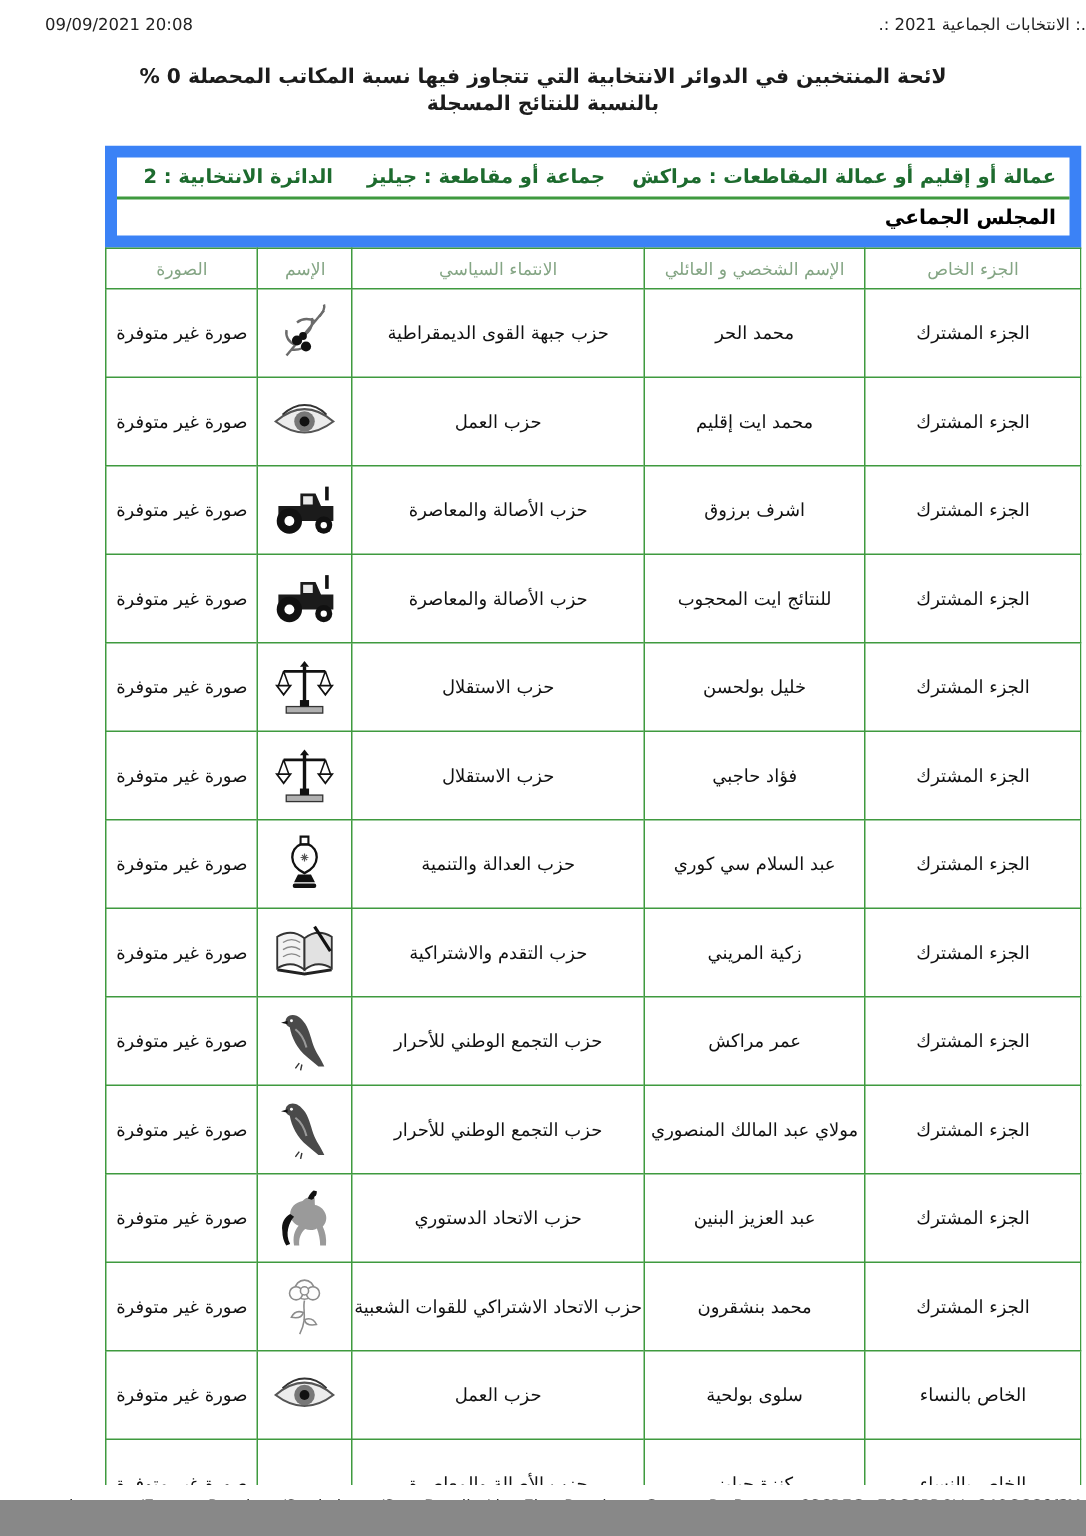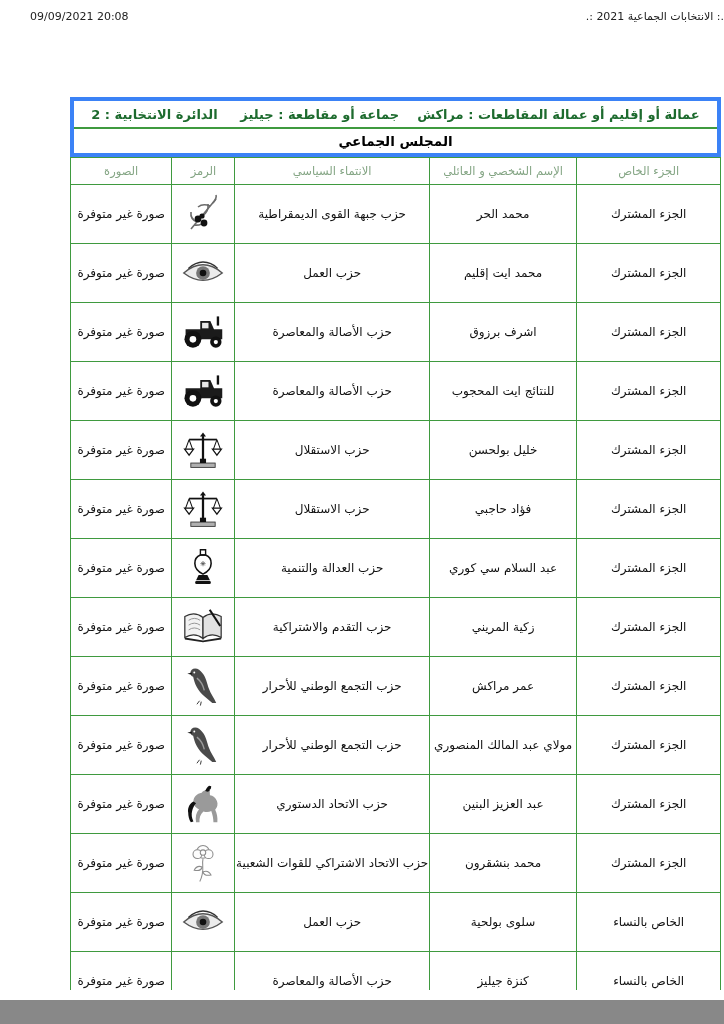--- a/index.html
+++ b/index.html
@@ -22,21 +22,21 @@
   .report-title {
     position:absolute; left:0; right:0; top:42px; text-align:center;
     direction:rtl; font-weight:bold; font-size:13.5px; line-height:18px; color:#1c1c1c;
   }
   
   .clipper {
     position:absolute; left:70px; top:97px; width:651px; height:893px;
     overflow:hidden;
   }
   .info-box {
-    border:4px solid #3b82f6; direction:rtl;text-align:center;
+    border:8px solid #3b82f6; direction:rtl;
   }
   .info-line {
     padding:5px 9px 4px; font-size:13px; font-weight:bold; color:#1d6b2e;
     white-space:pre-wrap; line-height:17px;
   }
   .council-line {
     border-top:2px solid #3f9a3f;
     padding:4px 9px 4px; font-size:13.5px; font-weight:bold; color:#000000;
   }
   table.results {
@@ -149,41 +149,45 @@
       </g>
     </symbol>
   </defs>
 </svg>
 
 <div class="page">
 
   <div class="meta-datetime">09/09/2021 20:08</div>
   <div class="meta-doctitle">.: الانتخابات الجماعية 2021 :.</div>
 
+  <div class="report-title">
+    <div>لائحة المنتخبين في الدوائر الانتخابية التي تتجاوز فيها نسبة المكاتب المحصلة 0 %</div>
+    <div>بالنسبة للنتائج المسجلة</div>
+  </div>
 
   <div class="clipper">
     <div class="info-box">
       <div class="info-line">عمالة أو إقليم أو عمالة المقاطعات : مراكش    جماعة أو مقاطعة : جيليز     الدائرة الانتخابية : 2</div>
       <div class="council-line">المجلس الجماعي</div>
     </div>
 
     <table class="results">
       <colgroup>
         <col class="c-part">
           <col class="c-name">
           <col class="c-party">
           <col class="c-symbol">
           <col class="c-photo">
       </colgroup>
       <thead>
         <tr>
           <th>الجزء الخاص</th>
           <th>الإسم الشخصي و العائلي</th>
           <th>الانتماء السياسي</th>
-          <th>الرمز</th>
+          <th>الإسم</th>
           <th>الصورة</th>
         </tr>
       </thead>
       <tbody>
   <tr>
     <td>الجزء المشترك</td>
     <td>محمد الحر</td>
     <td>حزب جبهة القوى الديمقراطية</td>
     <td><svg class="sym-svg">
                 <use href="#icon-olive-branch" xlink:href="#icon-olive-branch"></use>

